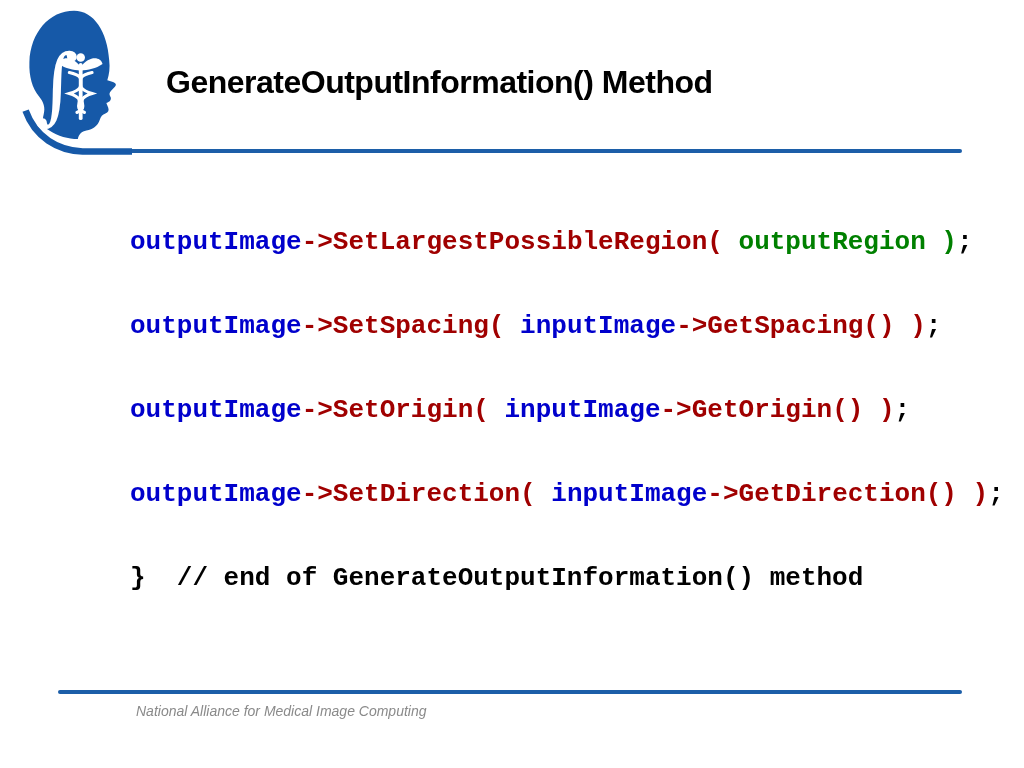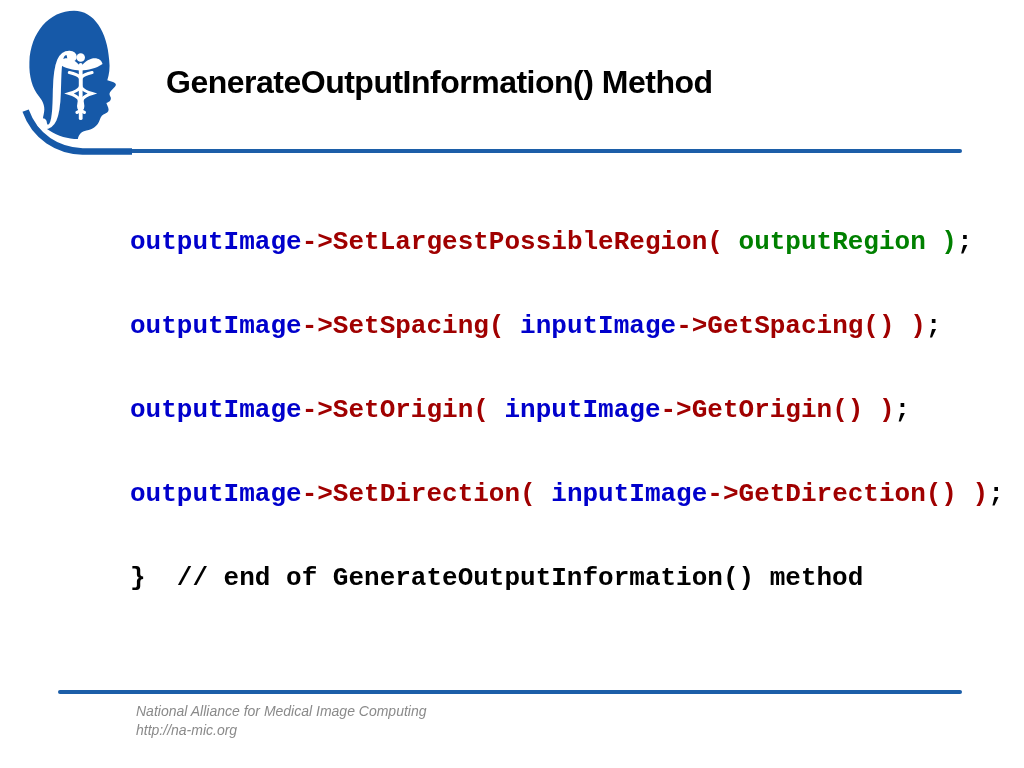--- a/index.html
+++ b/index.html
@@ -60,16 +60,15 @@
     </g>
   </svg>
 
   <div class="slide-title">GenerateOutputInformation() Method</div>
 
   <div class="code-block"><div class="code-line"><span style="color: rgb(0, 0, 204);">outputImage</span><span style="color: rgb(160, 0, 0);">-&gt;SetLargestPossibleRegion(</span><span style="color: rgb(0, 128, 0);"> outputRegion )</span><span style="color: rgb(0, 0, 0);">;</span></div><div class="code-line"><span style="color: rgb(0, 0, 204);">outputImage</span><span style="color: rgb(160, 0, 0);">-&gt;SetSpacing(</span><span style="color: rgb(0, 0, 204);"> inputImage</span><span style="color: rgb(160, 0, 0);">-&gt;GetSpacing() )</span><span style="color: rgb(0, 0, 0);">;</span></div><div class="code-line"><span style="color: rgb(0, 0, 204);">outputImage</span><span style="color: rgb(160, 0, 0);">-&gt;SetOrigin(</span><span style="color: rgb(0, 0, 204);"> inputImage</span><span style="color: rgb(160, 0, 0);">-&gt;GetOrigin() )</span><span style="color: rgb(0, 0, 0);">;</span></div><div class="code-line"><span style="color: rgb(0, 0, 204);">outputImage</span><span style="color: rgb(160, 0, 0);">-&gt;SetDirection(</span><span style="color: rgb(0, 0, 204);"> inputImage</span><span style="color: rgb(160, 0, 0);">-&gt;GetDirection() )</span><span style="color: rgb(0, 0, 0);">;</span></div><div class="code-line"><span style="color: rgb(0, 0, 0);">}  // end of GenerateOutputInformation() method</span></div></div>
 
   <div class="footer-rule" style="background: rgb(28, 94, 168);"></div>
   <div class="footer">
     <div>National Alliance for Medical Image Computing</div>
-    <div>http://na-mic.org</div>
   </div>
 
 </div>
 
 </body></html>

